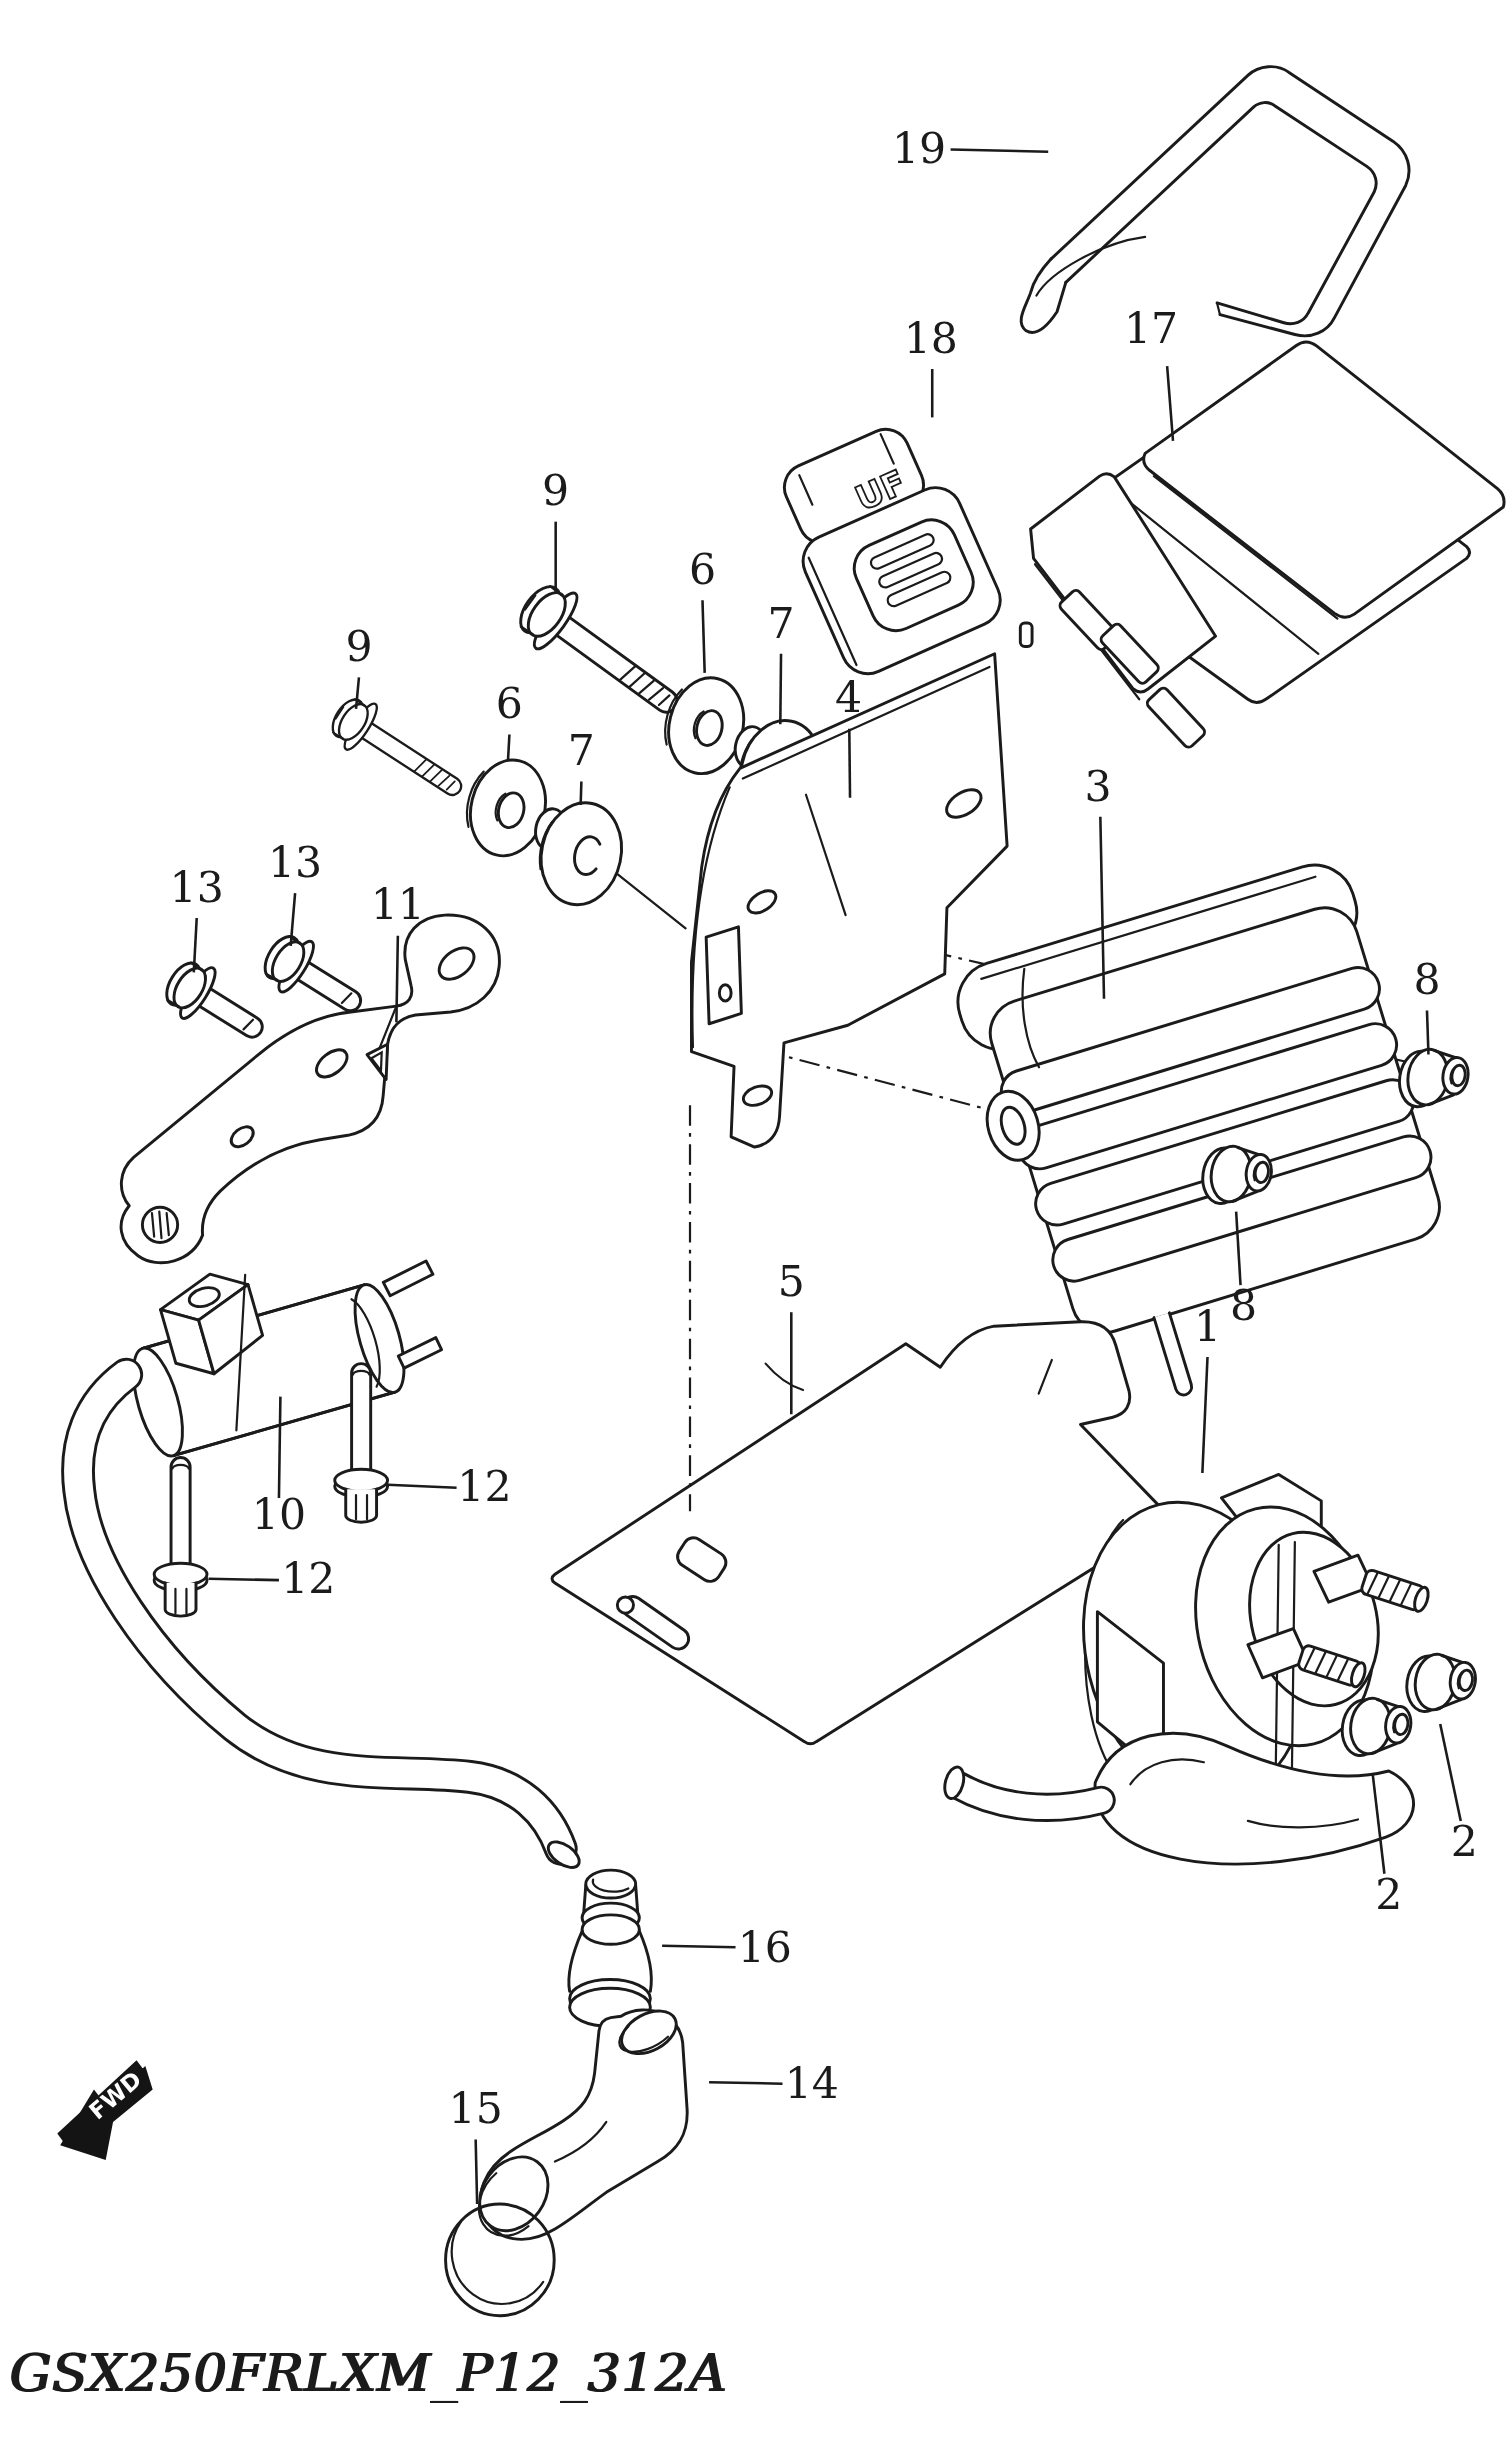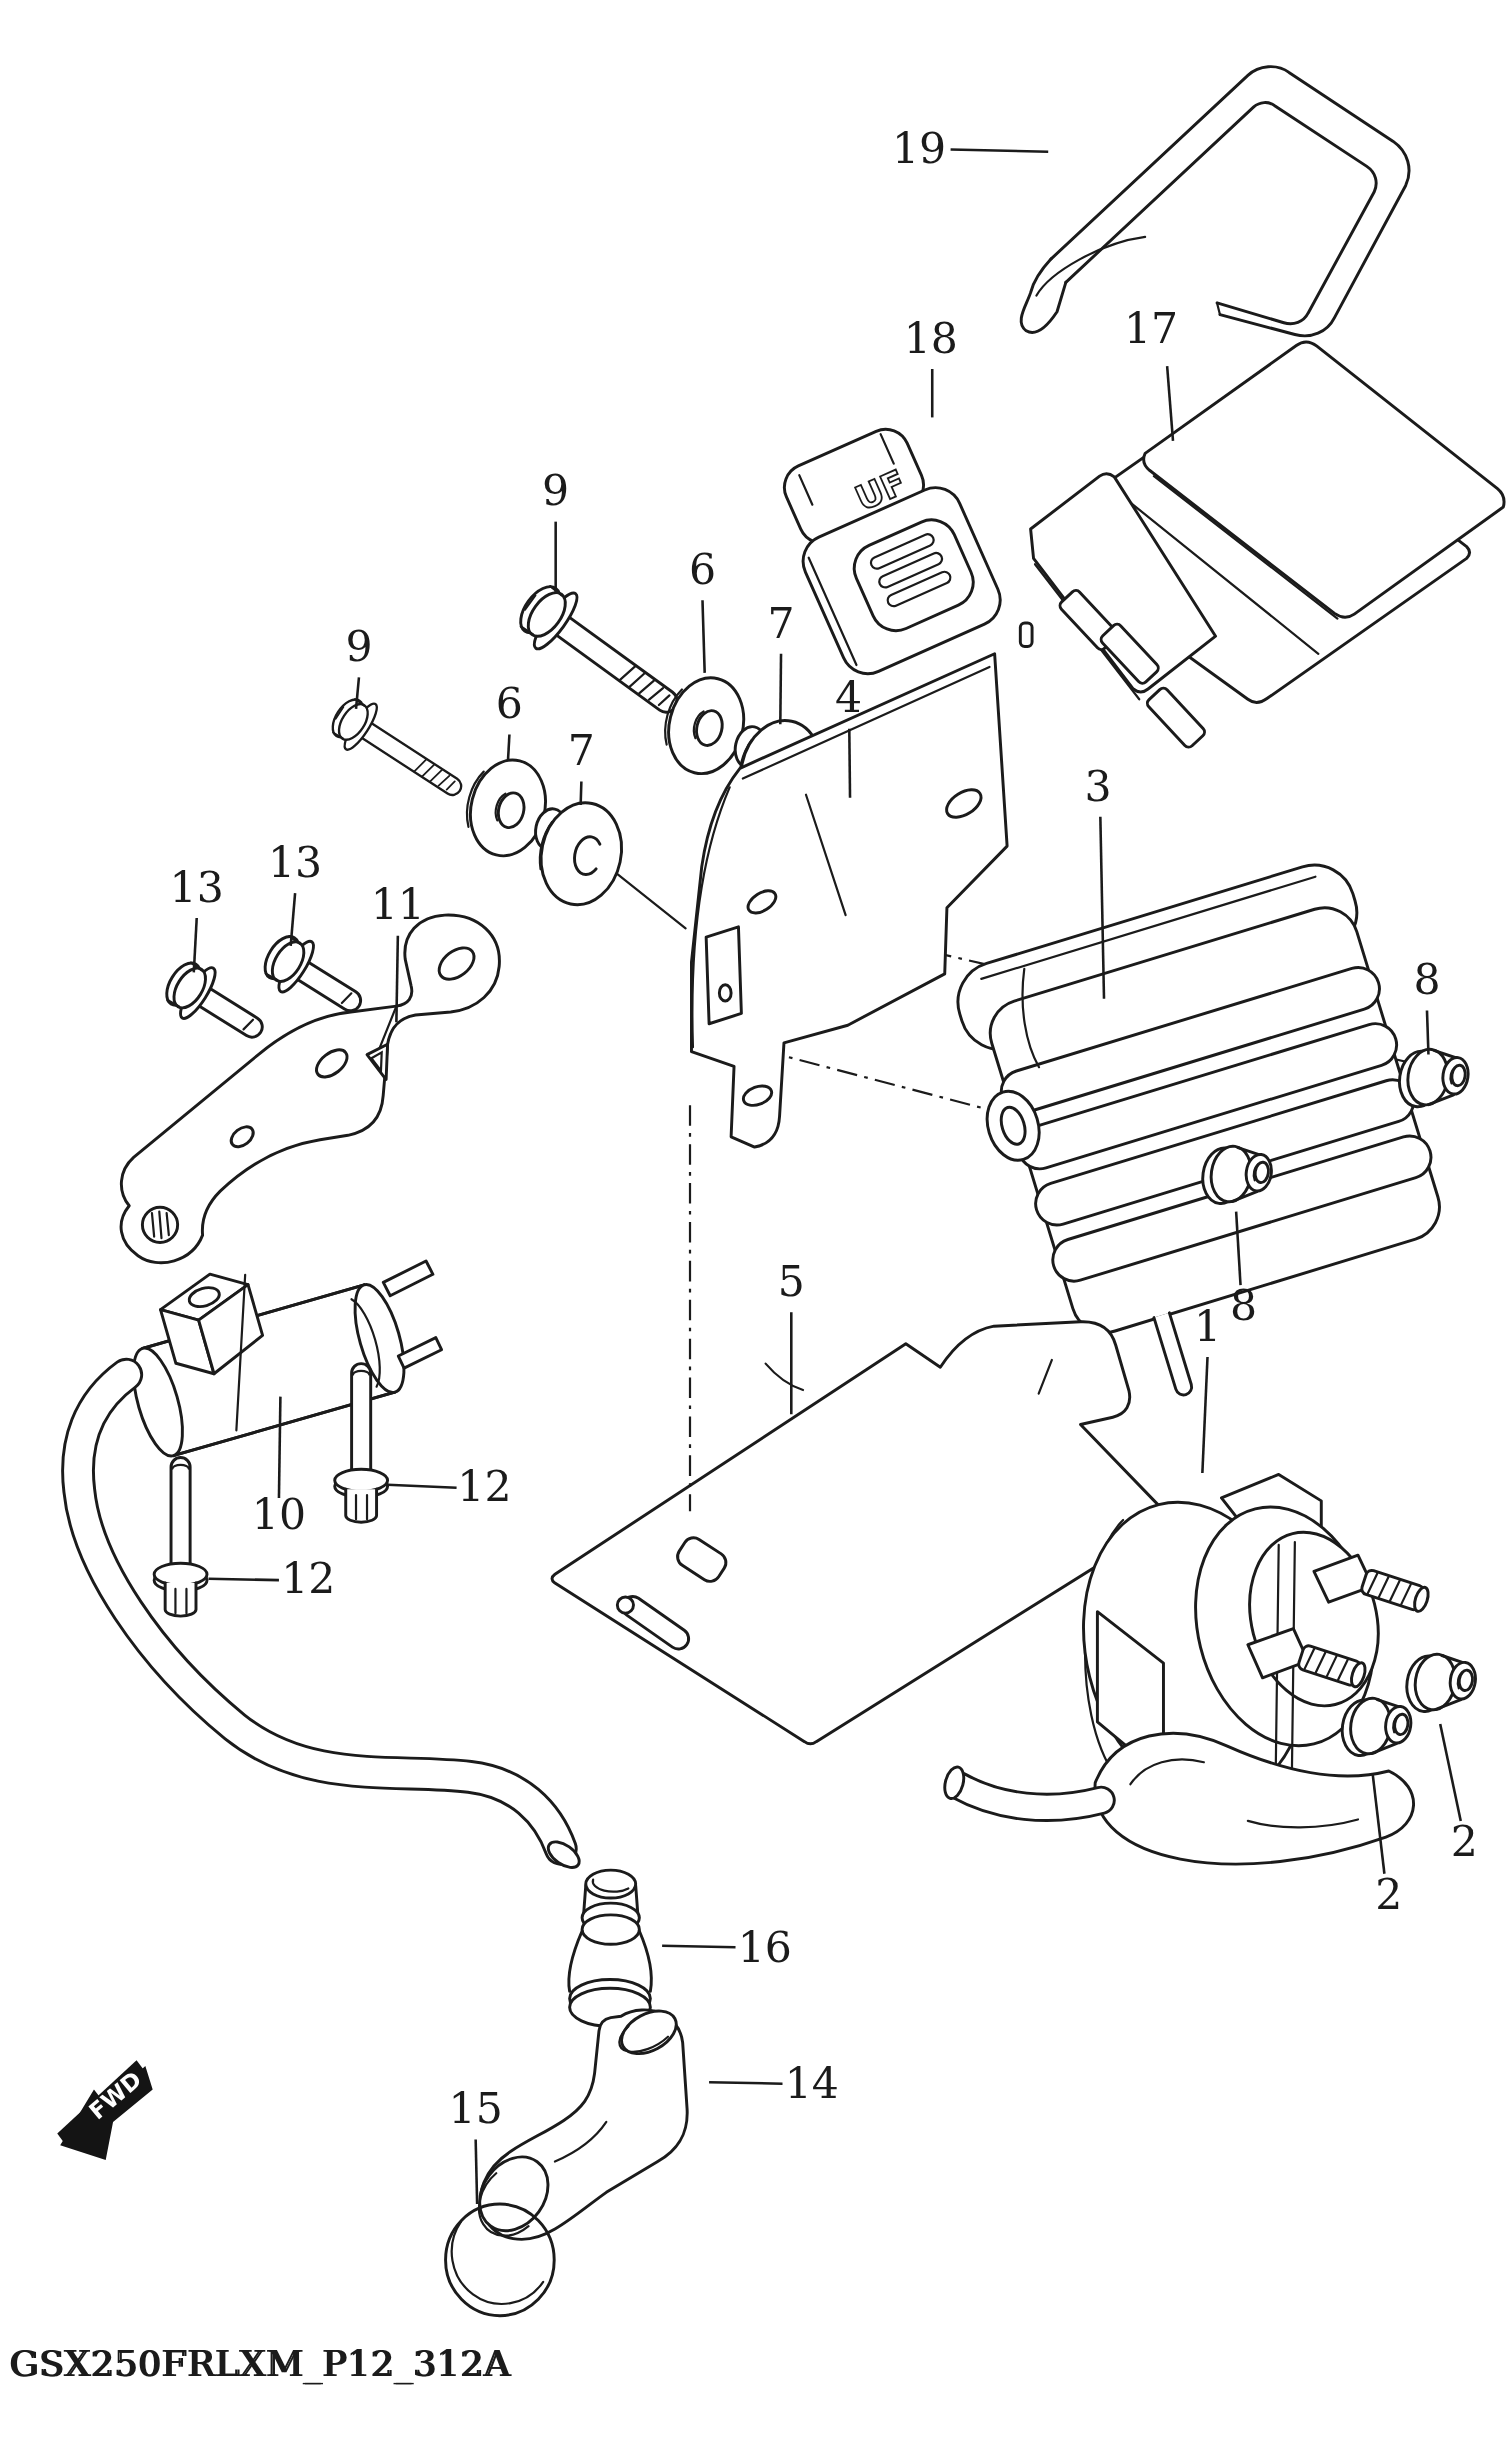--- a/index.html
+++ b/index.html
@@ -1,20 +1,20 @@
 <!DOCTYPE html>
 <html style="font-size:11.7px"><head>
 <meta charset="utf-8">
 <style>
   html,body{margin:0;padding:0;background:#fff;}
   .page{position:relative;width:1507px;height:2438px;background:#fff;overflow:hidden;
         font-family:"DejaVu Serif","Liberation Serif",serif;color:#1b1b1b;}
   .title{position:absolute;left:10.3px;top:1.5px;font-size:54px;letter-spacing:2.2px;white-space:pre;}
   .footer{position:absolute;left:8.8px;top:2344px;line-height:1.12;}
-  .footer div{font-size:36px;letter-spacing:0.7px;text-shadow:2.2px 0 0 #1b1b1b;}
+  .footer div{font-size:52px;letter-spacing:0.7px;text-shadow:2.2px 0 0 #1b1b1b;font-style:italic;}
   svg{position:absolute;left:0;top:0;}
   svg *{vector-effect:none;}
   .ln{fill:none;stroke:#1b1b1b;stroke-width:4;stroke-linecap:round;stroke-linejoin:round;}
   .w{fill:#ffffff;stroke:#1b1b1b;stroke-width:4;stroke-linecap:round;stroke-linejoin:round;}
   .thin{fill:none;stroke:#1b1b1b;stroke-width:3;stroke-linecap:round;}
   .dash{fill:none;stroke:#1b1b1b;stroke-width:3;stroke-dasharray:28 10 5 10;}
   .tube{fill:none;stroke:#1b1b1b;stroke-width:46;stroke-linecap:round;}
   .tubein{fill:none;stroke:#ffffff;stroke-width:38;stroke-linecap:round;}
   .blk{fill:#141414;stroke:none;}
   .callout{font:58px "DejaVu Serif","Liberation Serif",serif;fill:#1b1b1b;text-anchor:middle;}

